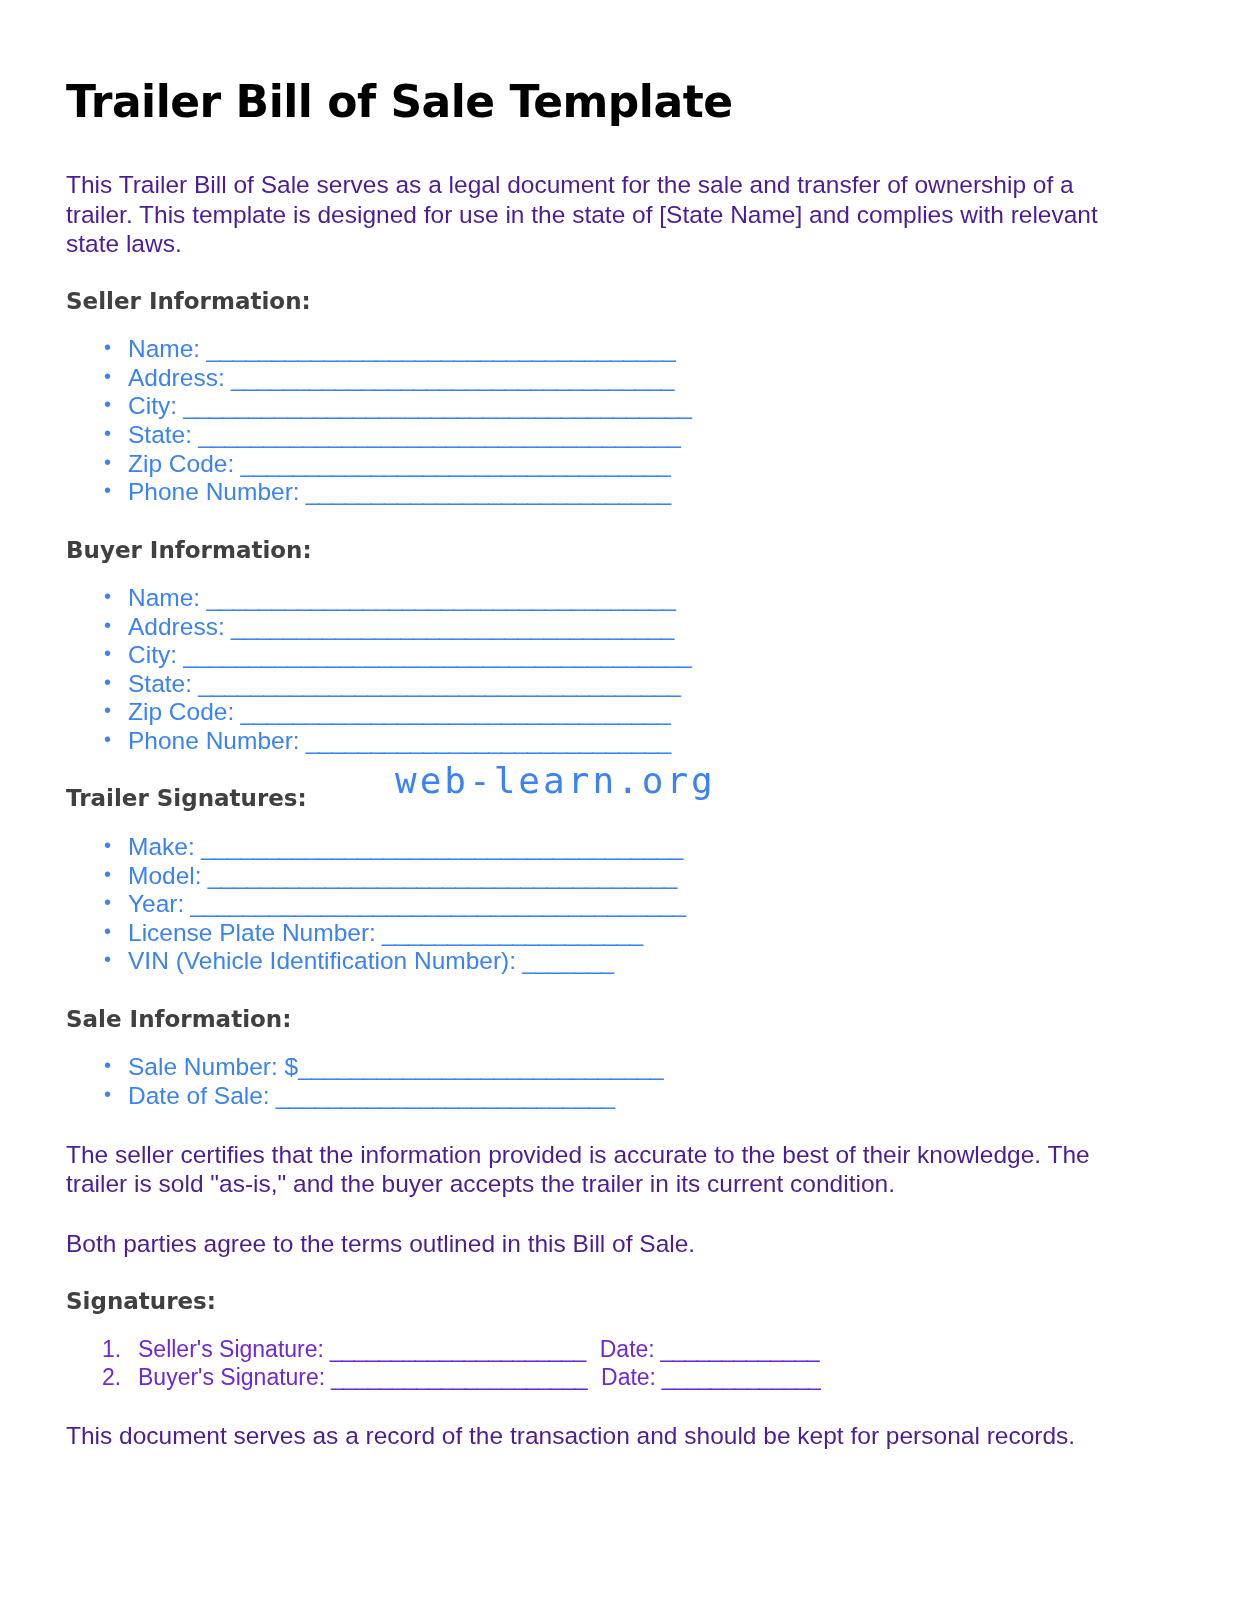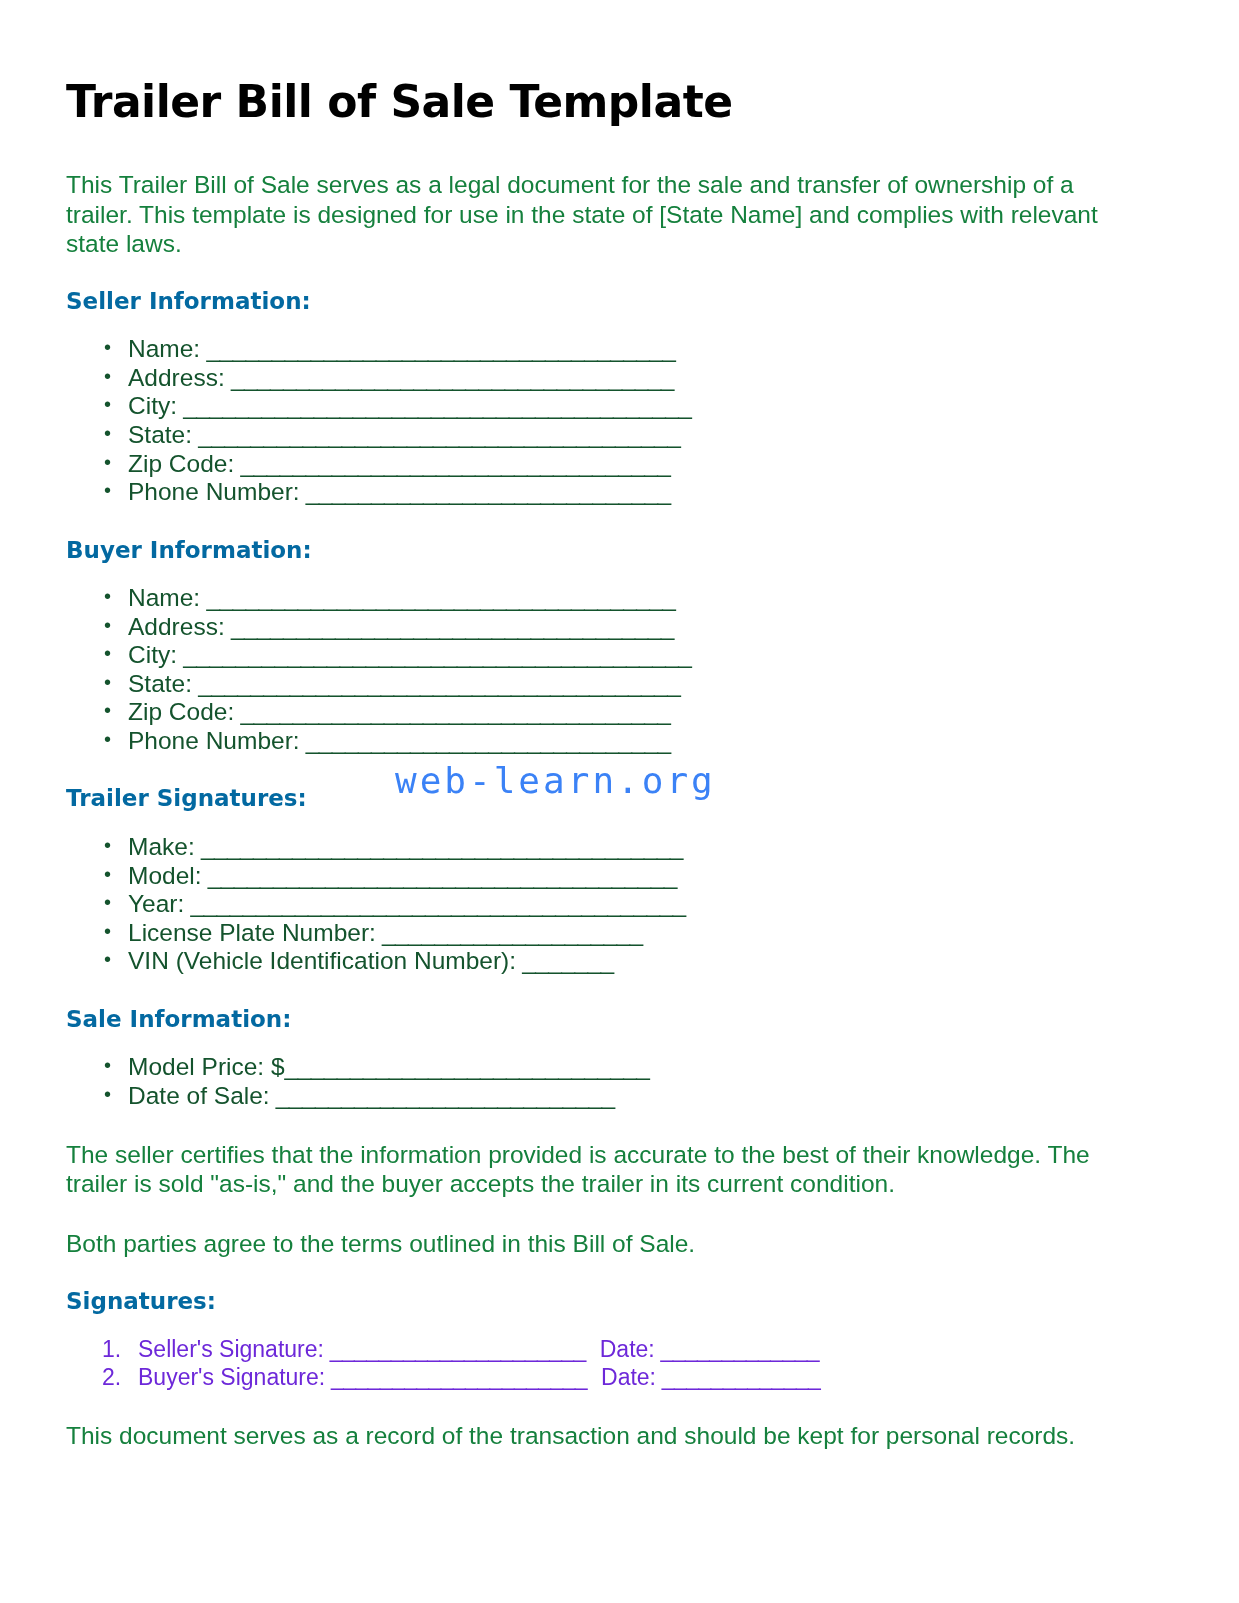--- a/index.html
+++ b/index.html
@@ -32,43 +32,43 @@
     margin: 0 0 44px 0;
     padding: 0;
     color: #000;
   }
   p.para {
     font-size: 24.5px;
     line-height: 1.19;
     margin: 12px 0 30px 0;
     padding: 0;
     max-width: 1062px;
-    color: #15803d;
+    color: #4c1d95;
   }
   h2.section-head {
     font-family: "DejaVu Sans", sans-serif;
     font-size: 23px;
     font-weight: bold;
     line-height: 1.2;
     margin: 0 0 20px 0;
     padding: 0;
-    color: #0369a1;
+    color: #404040;
   }
   ul.fields {
     list-style: none;
     margin: 0 0 30px 0;
     padding: 0 0 0 36px;
   }
   ul.fields li {
     font-size: 24.5px;
     line-height: 1.165;
     position: relative;
     padding-left: 26px;
     white-space: nowrap;
-    color: #14532d;
+    color: #3b82f6;
   }
   ul.fields li::before {
     content: "\2022";
     position: absolute;
     left: 2px;
     top: -1px;
     font-size: 20px;
     line-height: 1.38;
   }
   ol.signatures {
@@ -142,21 +142,21 @@
   <ul class="fields">
     <li><span>Make:</span><span class="blank"> _____________________________________</span></li>
     <li><span>Model:</span><span class="blank"> ____________________________________</span></li>
     <li><span>Year:</span><span class="blank"> ______________________________________</span></li>
     <li><span>License Plate Number:</span><span class="blank"> ____________________</span></li>
     <li><span>VIN (Vehicle Identification Number):</span><span class="blank"> _______</span></li>
   </ul>
 
   <h2 class="section-head">Sale Information:</h2>
   <ul class="fields">
-    <li><span>Model Price: $</span><span class="blank">____________________________</span></li>
+    <li><span>Sale Number: $</span><span class="blank">____________________________</span></li>
     <li><span>Date of Sale:</span><span class="blank"> __________________________</span></li>
   </ul>
 
   <p class="para">The seller certifies that the information provided is accurate to the best of their knowledge. The trailer is sold "as-is," and the buyer accepts the trailer in its current condition.</p>
 
   <p class="para">Both parties agree to the terms outlined in this Bill of Sale.</p>
 
   <h2 class="section-head">Signatures:</h2>
   <ol class="signatures">
     <li><span>Seller's Signature:</span><span class="blank"> _____________________</span><span class="sig-gap"></span><span>Date:</span><span class="blank"> _____________</span></li>

